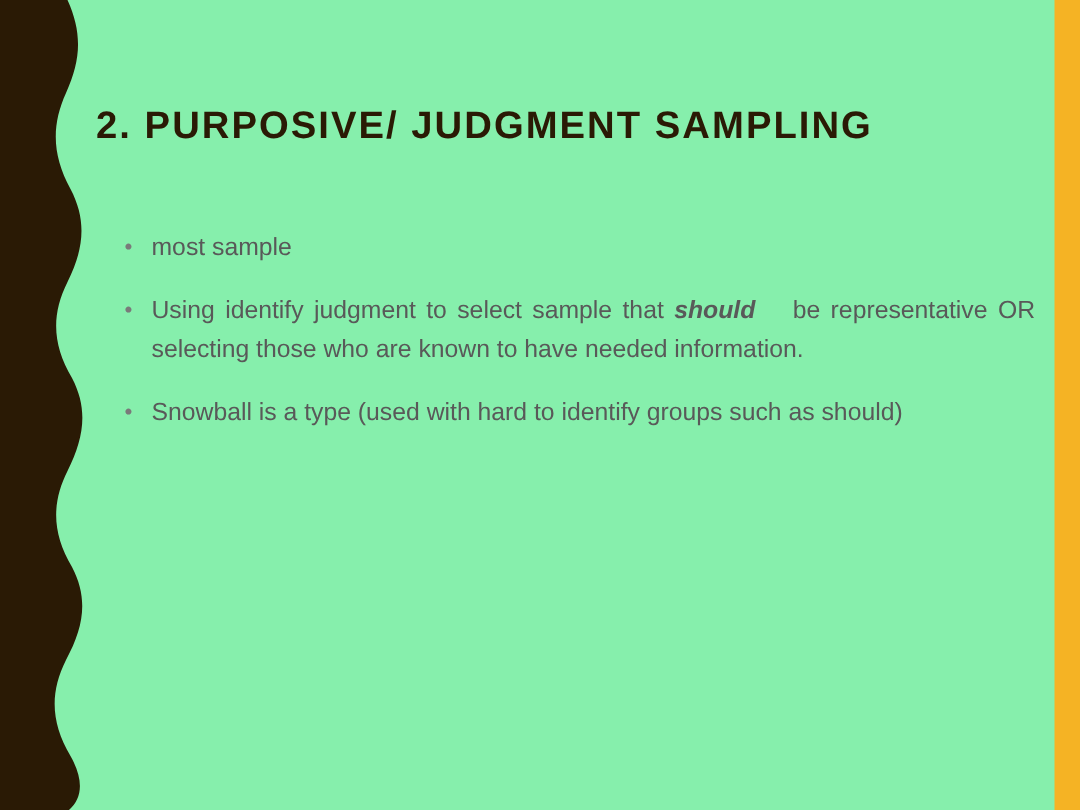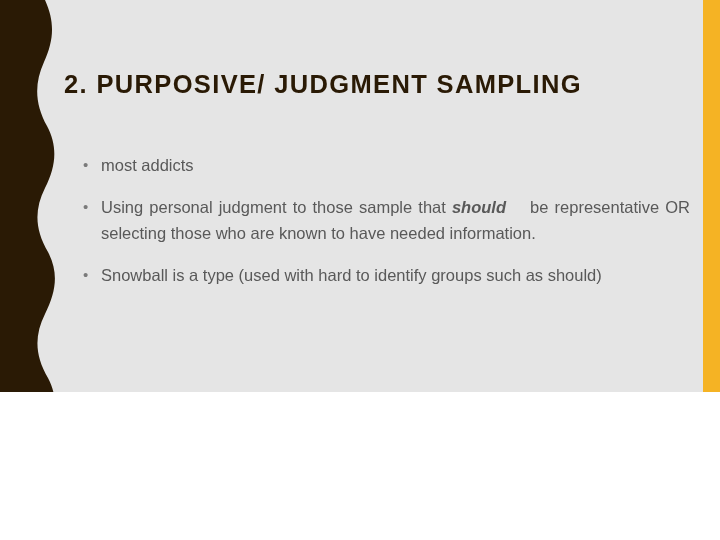--- a/index.html
+++ b/index.html
@@ -9,22 +9,22 @@
   body {
     width: 720px;
     height: 540px;
     overflow: hidden;
     font-family: "Liberation Sans", sans-serif;
   }
 
   #slide {
     position: relative;
     width: 720px;
-    height: 392px;
-    background: #e5e5e5;
+    height: 540px;
+    background: #86efac;
     overflow: hidden;
   }
 
   
   #left-wave {
     position: absolute;
     left: 0;
     top: 0;
     width: 70px;
     height: 540px;
@@ -122,26 +122,26 @@
   </svg>
 
   <div id="right-stripe"></div>
 
   <h1 id="title">2. PURPOSIVE/ JUDGMENT SAMPLING</h1>
 
   <div id="body">
 
     <div class="bullet-item">
       <span class="marker">•</span>
-      <span class="para"><span>most addicts</span></span>
+      <span class="para"><span>most sample</span></span>
     </div>
 
     <div class="bullet-item justify-all">
       <span class="marker">•</span>
-      <span class="para"><span>Using personal judgment to those sample that </span><span class="em-italic">should</span><span class="gap"></span><span> be representative </span><span class="em-underline">OR</span><span> selecting those who are known to have needed information.</span></span>
+      <span class="para"><span>Using identify judgment to select sample that </span><span class="em-italic">should</span><span class="gap"></span><span> be representative </span><span class="em-underline">OR</span><span> selecting those who are known to have needed information.</span></span>
     </div>
 
     <div class="bullet-item justify-all">
       <span class="marker">•</span>
       <span class="para"><span>Snowball is a type (used with hard to identify groups such as should)</span></span>
     </div>
 
   </div>
 </div>
 

